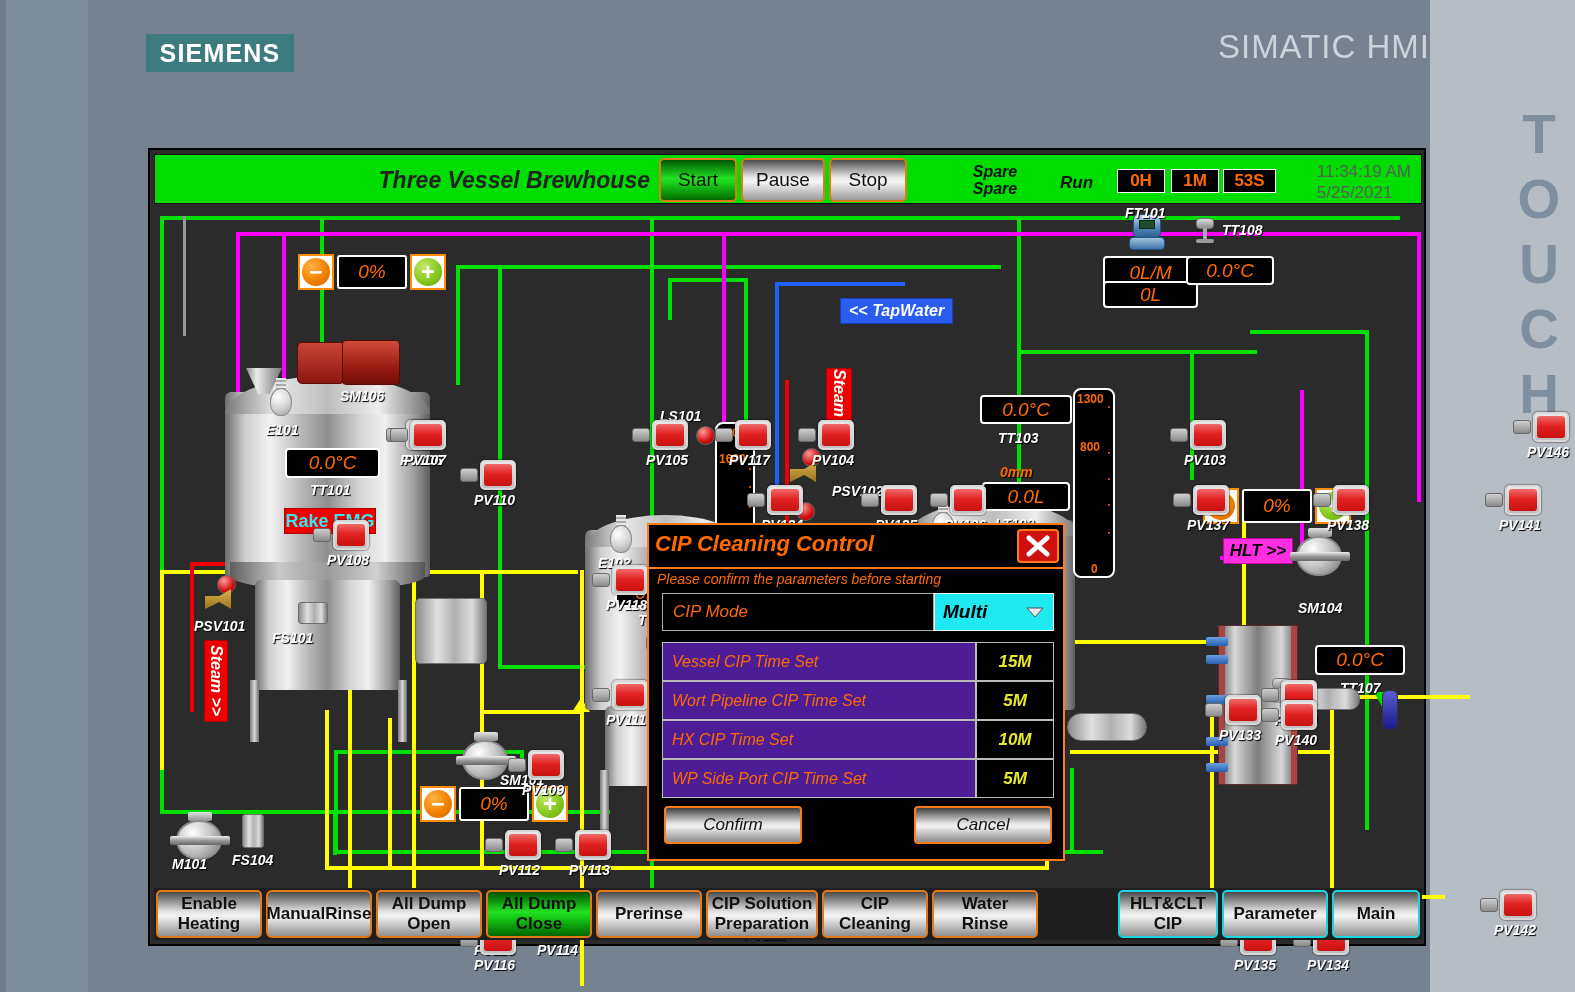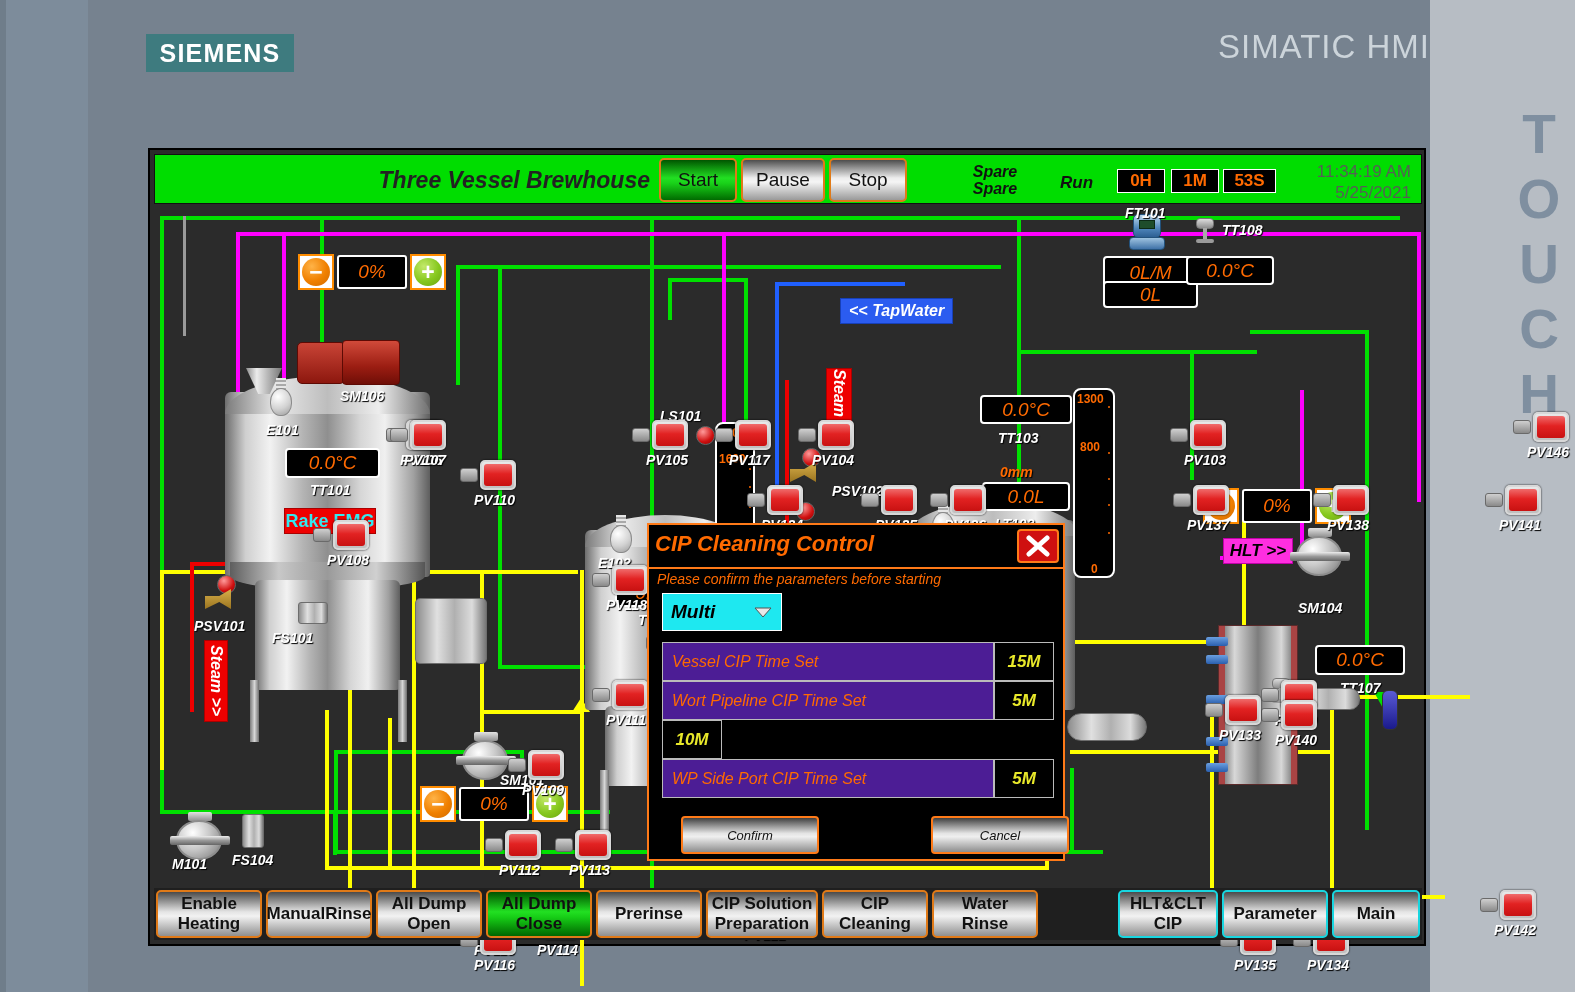--- a/index.html
+++ b/index.html
@@ -55,21 +55,21 @@
   #btn-pause { left:586px; width:84px; }
   #btn-stop  { left:674px; width:78px; }
   .spare-box { position:absolute; left:795px; top:8px; width:90px; text-align:center;
      font-size:16px; font-style:italic; font-weight:bold; color:#111; line-height:17px; }
   .run-label { position:absolute; left:905px; top:18px; font-size:17px; font-style:italic; font-weight:bold; color:#111; }
   .run-seg { position:absolute; top:14px; height:24px; background:#000; border:1px solid #fff;
      color:#ff6a00; font-size:17px; font-weight:bold; display:flex; align-items:center; justify-content:center; }
   #run-h { left:962px; width:48px; }
   #run-m { left:1016px; width:48px; }
   #run-s { left:1068px; width:53px; }
-  .clock { position:absolute; right:10px; top:6px; text-align:right; color:#555f55;
+  .clock { position:absolute; right:10px; top:6px; color:#555f55;
      font-size:17px; line-height:21px; }
 
   
   .pipe { position:absolute; }
   .pg { background:#00e000; }  
   .pm { background:#ff00ff; }  
   .py { background:#ffff00; }  
   .pb { background:#2060ff; }  
   .pr { background:#ee0000; }  
   .pgr{ background:#9a9a9a; }  
@@ -208,27 +208,27 @@
   .dlg-mode-row { position:absolute; left:13px; top:68px; width:392px; height:38px; display:flex; }
   .dlg-mode-label { flex:1; border:1px solid #aaa; background:#000; color:#ff6a00;
      font-size:17px; font-style:italic; display:flex; align-items:center; padding-left:10px; }
   .dlg-mode-select { width:120px; background:#1ee8f0; border:1px solid #fff; color:#000;
      font-size:19px; font-style:italic; font-weight:bold; display:flex; align-items:center;
      justify-content:space-between; padding:0 8px; cursor:pointer; }
   .dlg-rows { position:absolute; left:13px; top:117px; width:392px; }
   .dlg-row { height:39px; display:flex; }
   .dlg-row-label { flex:1; border:1px solid #bbb; background:#4c1d95; color:#ff6a00;
      font-size:16px; font-style:italic; display:flex; align-items:center; padding-left:9px; }
-  .dlg-row-val { width:60px; border:1px solid #bbb; background:#000; color:#e8e82a;
+  .dlg-row-val { width:78px; border:1px solid #bbb; background:#000; color:#e8e82a;
      font-size:17px; font-style:italic; font-weight:bold;
      display:flex; align-items:center; justify-content:center; cursor:pointer; }
-  .dlg-btn { position:absolute; top:291px; width:138px; height:38px; border:2px solid #ff7a18;
+  .dlg-btn { position:absolute; top:281px; width:138px; height:38px; border:2px solid #ff7a18;
      border-radius:4px; background:linear-gradient(to bottom,#3f3f3f 0%,#e3e3e3 45%,#efefef 55%,#8d8d8d 100%);
-     color:#111; font-size:13px; font-style:italic; display:flex; align-items:center;
-     justify-content:center; cursor:pointer;margin-left:17px; }
+     color:#111; font-size:17px; font-style:italic; display:flex; align-items:center;
+     justify-content:center; cursor:pointer; }
   #dlg-confirm { left:15px; }
   #dlg-cancel  { left:265px; }
 
   .arrow-up { position:absolute; width:0; height:0; border-left:9px solid transparent;
       border-right:9px solid transparent; border-bottom:14px solid #ffff00; }
   .arrow-dn-green { position:absolute; width:0; height:0; border-left:11px solid transparent;
       border-right:11px solid transparent; border-top:20px solid #00e000; }
 </style>
 </head>
 <body>
@@ -666,40 +666,42 @@
       <div class="dlg-title">CIP Cleaning Control</div>
       <div class="dlg-close">
         <svg width="26" height="22" viewBox="0 0 26 22" aria-hidden="true">
           <path d="M4 3 L22 19 M22 3 L4 19" stroke="#ffffff" stroke-width="5" stroke-linecap="round"></path>
         </svg>
       </div>
       <div class="dlg-rule"></div>
       <div class="dlg-sub">Please confirm the parameters before starting</div>
 
       <div class="dlg-mode-row">
+        <div class="dlg-mode-label">CIP Mode</div>
         <div class="dlg-mode-select">
           <span>Multi</span>
           <span>
             <svg width="20" height="12" viewBox="0 0 20 12" aria-hidden="true">
               <path d="M2 2 L18 2 L10 11 Z" fill="#e8e8e8" stroke="#555" stroke-width="1"></path>
             </svg>
           </span>
         </div>
       </div>
 
       <div class="dlg-rows" id="dlg-rows">
           <div class="dlg-row">
             <div class="dlg-row-label">Vessel CIP Time Set</div>
             <div class="dlg-row-val">15M</div>
           </div>
           <div class="dlg-row">
             <div class="dlg-row-label">Wort Pipeline CIP Time Set</div>
             <div class="dlg-row-val">5M</div>
           </div>
           <div class="dlg-row">
+            <div class="dlg-row-label">HX CIP Time Set</div>
             <div class="dlg-row-val">10M</div>
           </div>
           <div class="dlg-row">
             <div class="dlg-row-label">WP Side Port CIP Time Set</div>
             <div class="dlg-row-val">5M</div>
           </div>
         </div>
 
       <div class="dlg-btn" id="dlg-confirm">Confirm</div>
       <div class="dlg-btn" id="dlg-cancel">Cancel</div>

